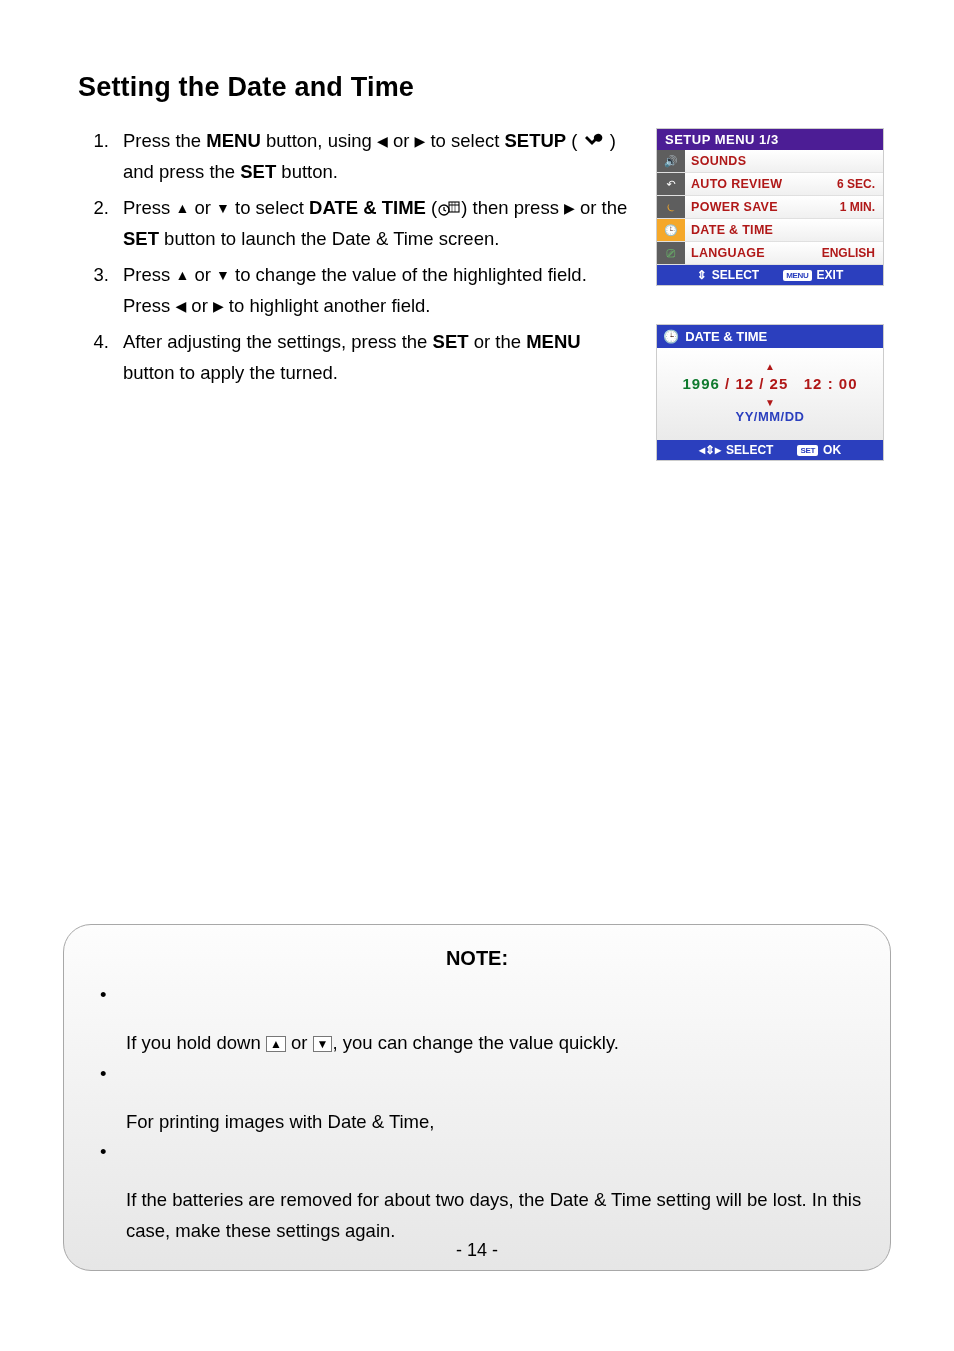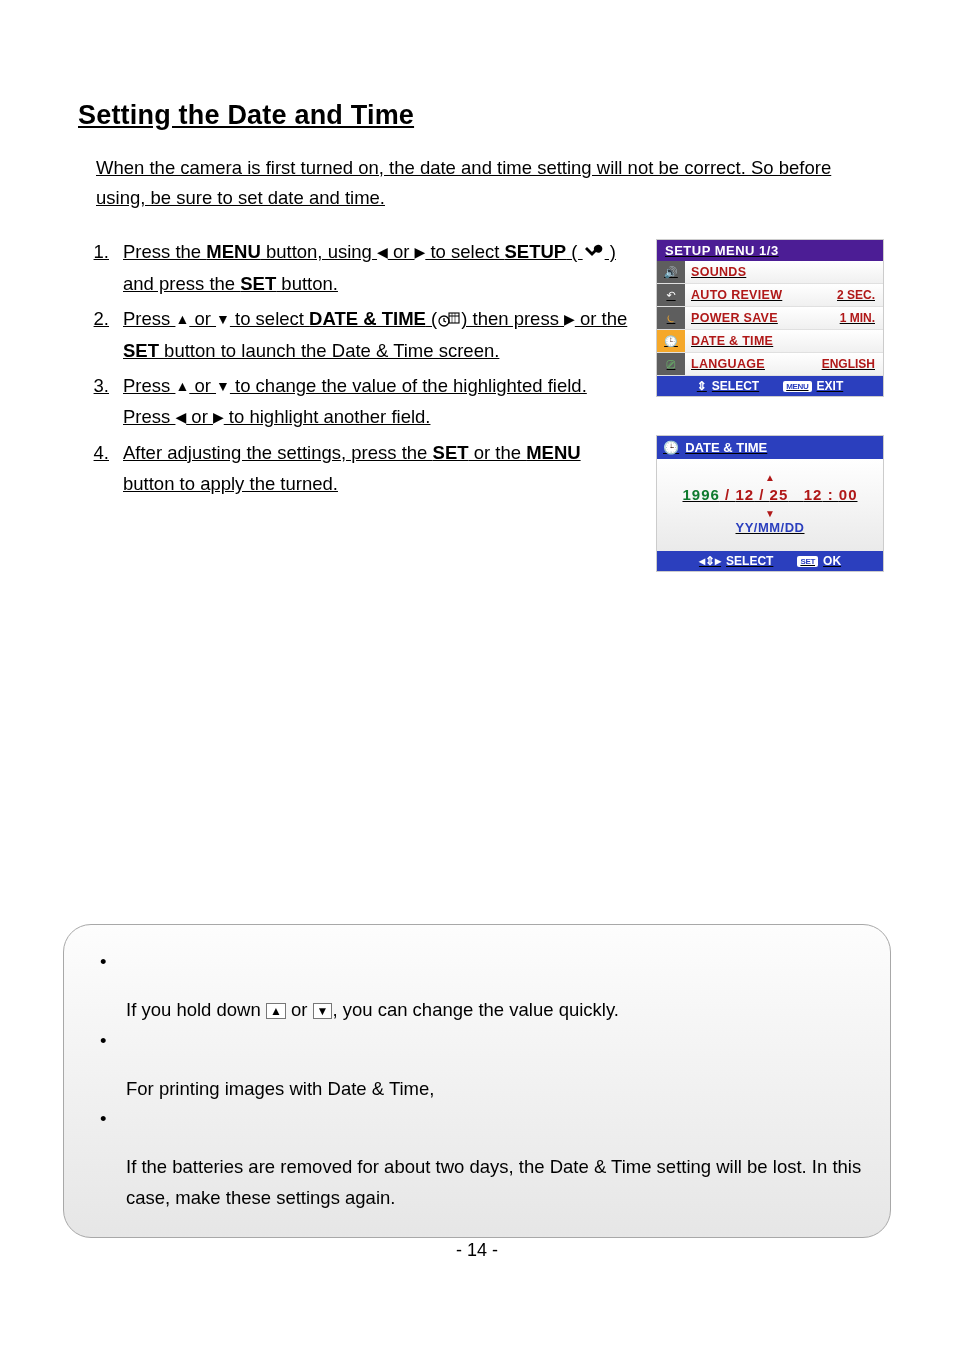--- a/index.html
+++ b/index.html
@@ -5,22 +5,21 @@
     * { box-sizing: border-box; margin: 0; padding: 0; }
     body {
       font-family: Arial, Helvetica, sans-serif;
       width: 954px;
       height: 1351px;
       position: relative;
       background: white;
       color: #000;
     }
     .page {
-      padding: 100px 70px 60px 78px;
-      text-decoration: underline;
+      padding: 72px 70px 60px 78px;
     }
     h1 {
       font-size: 27px;
       font-weight: bold;
       margin-bottom: 22px;
       letter-spacing: 0.2px;
     }
     .intro {
       font-size: 18.5px;
       line-height: 1.6;
@@ -232,21 +231,20 @@
       font-size: 18px;
     }
 
     .mini-icon { display:inline-block; }
   </style>
 </head>
 <body>
 
 <div class="page">
   <h1>Setting the Date and Time</h1>
-  <p class="intro">When the camera is first turned on, the date and time setting will not be correct. So before using, be sure to set date and time.</p>
 
   <div class="content-row">
     <div class="steps">
       <ol>
         <li>
           <span class="step-num">1.</span>
           <span class="step-text">
             <span>Press the </span><span class="bold">MENU</span><span> button, using </span><span class="tri">◀</span><span> or </span><span class="tri">▶</span><span> to select </span><span class="bold">SETUP</span><span> ( </span><span class="setup-icon"><svg viewBox="0 0 22 18">
                   <path d="M4 4 L10 10 L8 12 L2 6 Z M14 2 a4 4 0 1 1 -1 7 L9 13 L7 11 L11 7 a4 4 0 0 1 3 -5 Z" fill="#000"></path>
                 </svg></span><span> ) and press the </span><span class="bold">SET</span><span> button.</span>
@@ -285,21 +283,21 @@
       <div class="screen">
         <div class="screen-title">SETUP MENU 1/3</div>
         <div class="menu-row">
           <div class="menu-iconcell">🔊</div>
           <div class="menu-label">SOUNDS</div>
           <div class="menu-val"></div>
         </div>
         <div class="menu-row">
           <div class="menu-iconcell">↶</div>
           <div class="menu-label">AUTO REVIEW</div>
-          <div class="menu-val">2 SEC.</div>
+          <div class="menu-val">6 SEC.</div>
         </div>
         <div class="menu-row">
           <div class="menu-iconcell" style="color:#f5a82a">⏾</div>
           <div class="menu-label">POWER SAVE</div>
           <div class="menu-val">1 MIN.</div>
         </div>
         <div class="menu-row sel">
           <div class="menu-iconcell">🕒</div>
           <div class="menu-label">DATE &amp; TIME</div>
           <div class="menu-val"></div>
@@ -343,20 +341,21 @@
               <span class="badge">SET</span>
               <span>OK</span>
             </span>
         </div>
       </div>
     </div>
   </div>
 </div>
 
 <div class="note-box">
+  <div class="note-title">NOTE:</div>
   <ul class="note-list">
     <li>
       <span class="bullet">•</span>
       <span class="note-text">
         <span>If you hold down </span><span class="tri-box">▲</span><span> or </span><span class="tri-box">▼</span><span>, you can change the value quickly.</span>
       </span>
     </li>
     <li>
       <span class="bullet">•</span>
       <span class="note-text">For printing images with Date &amp; Time,</span>

